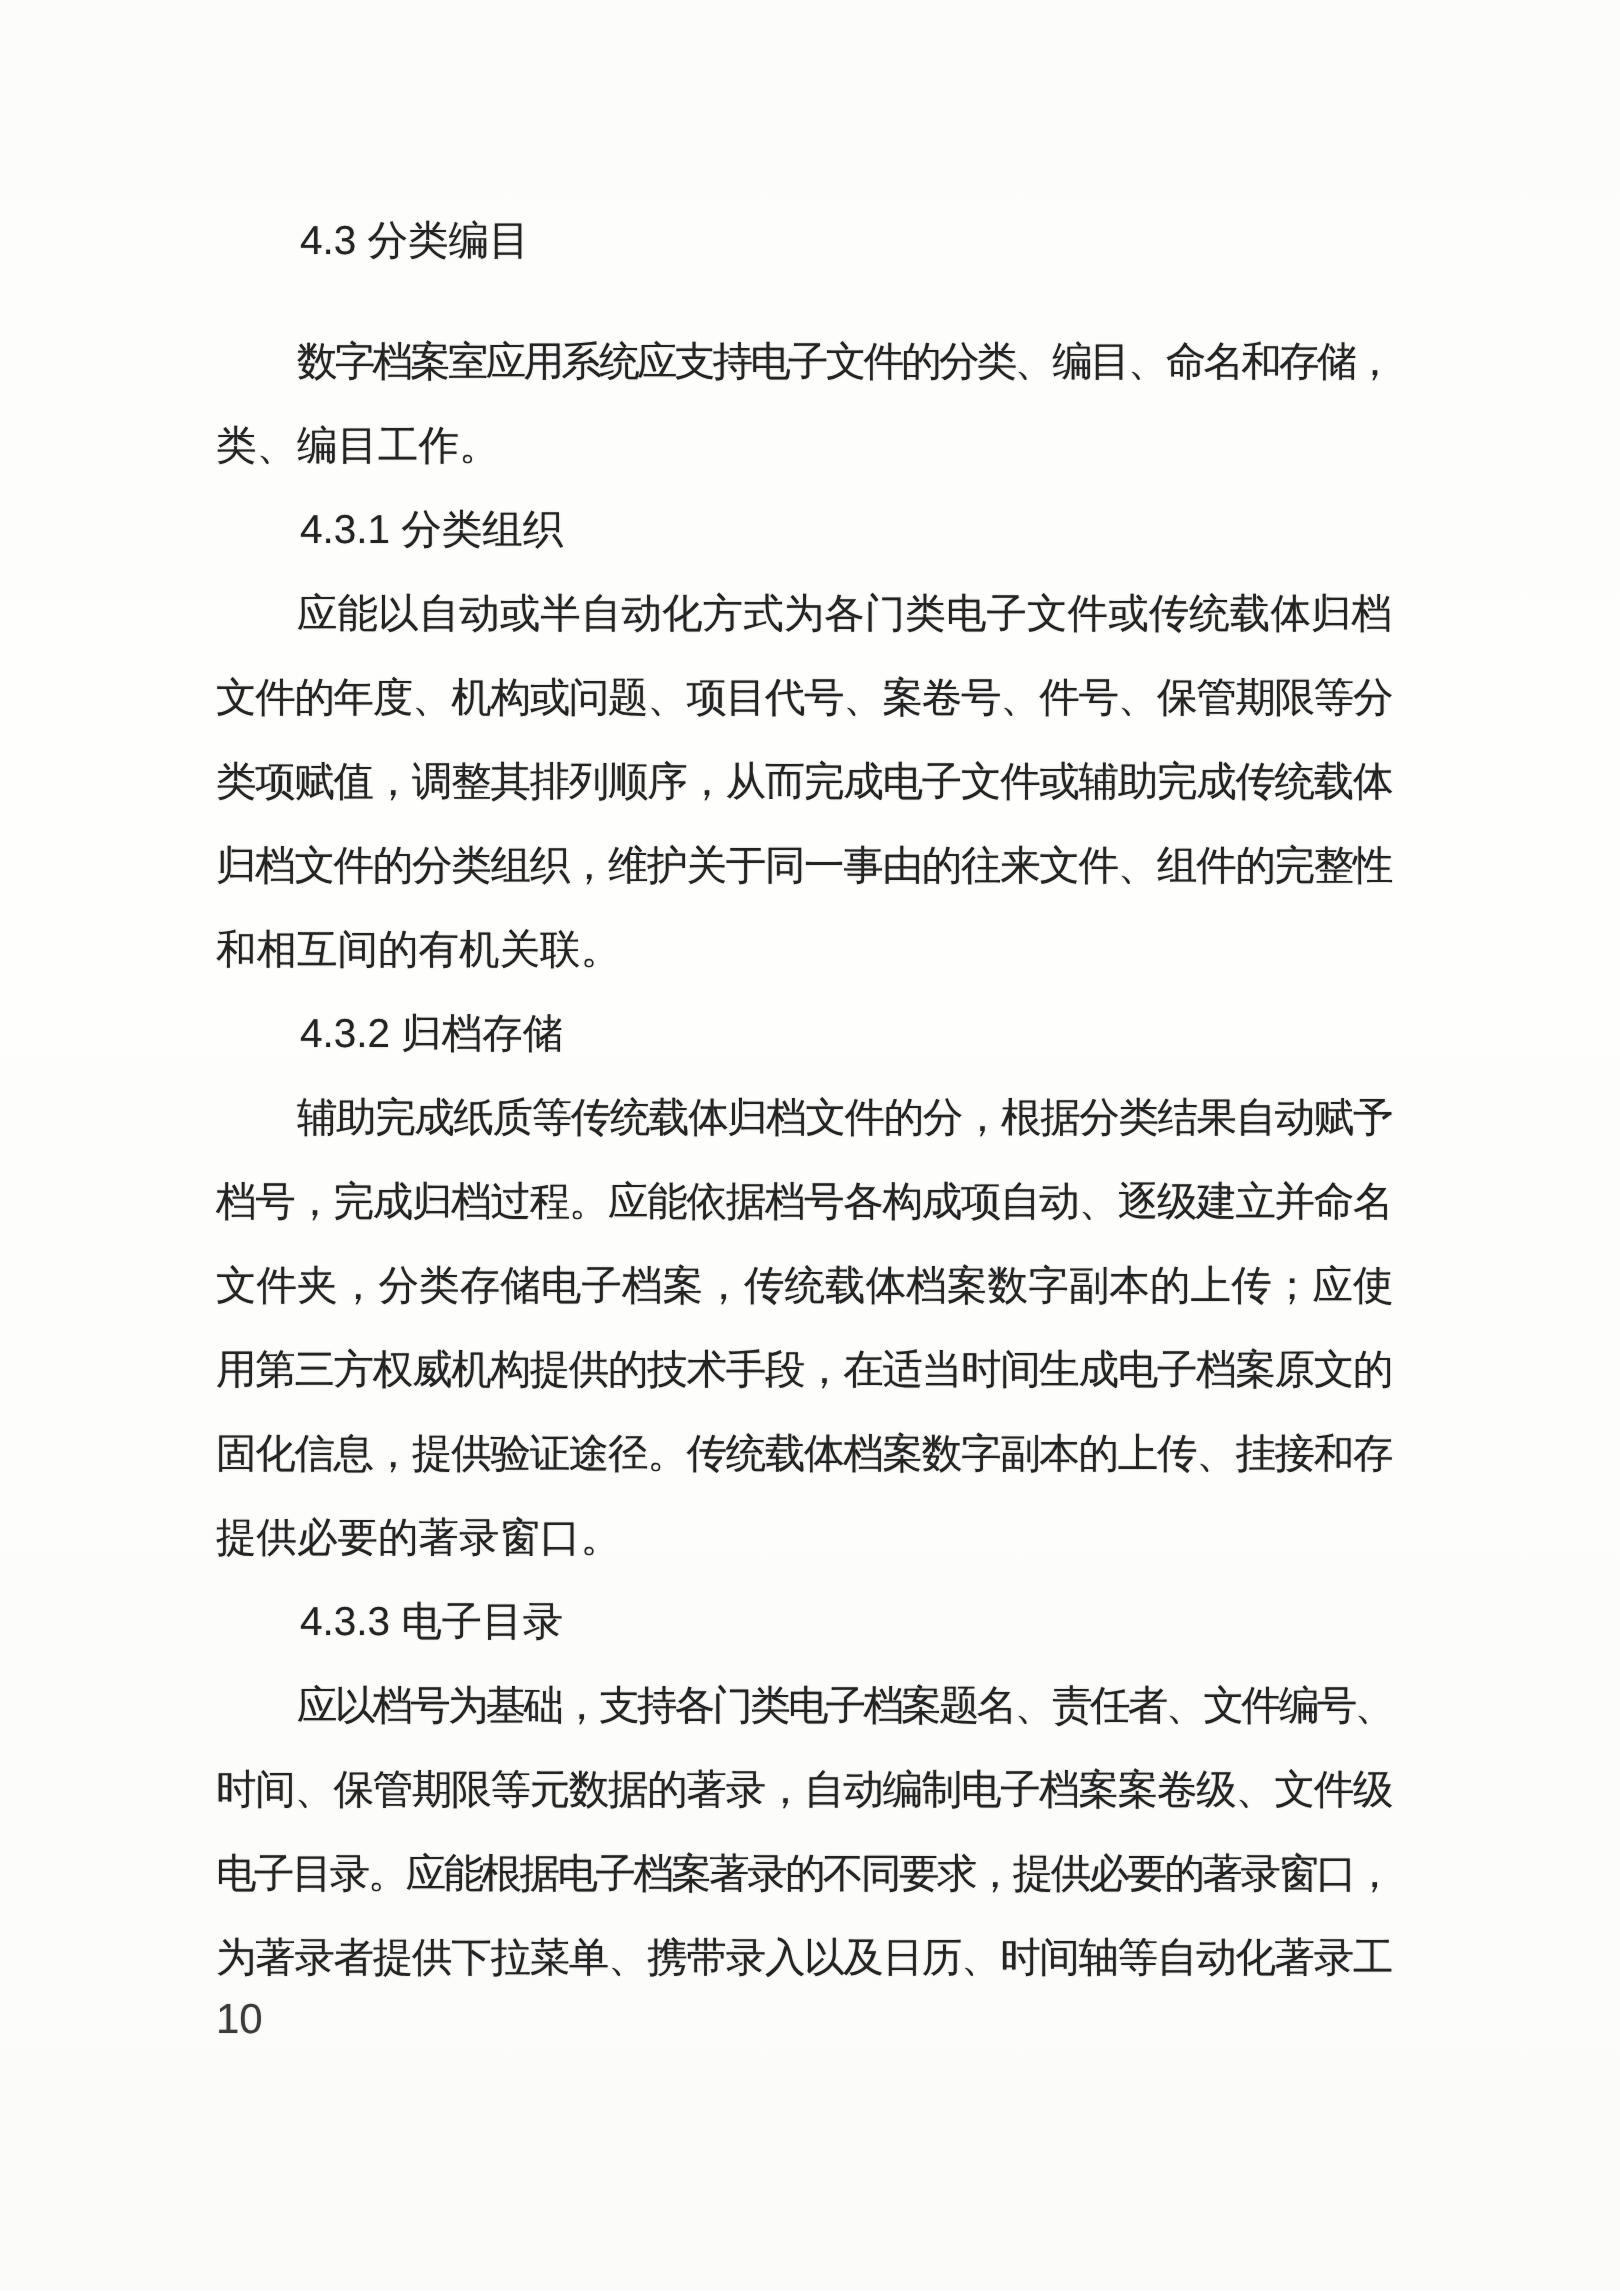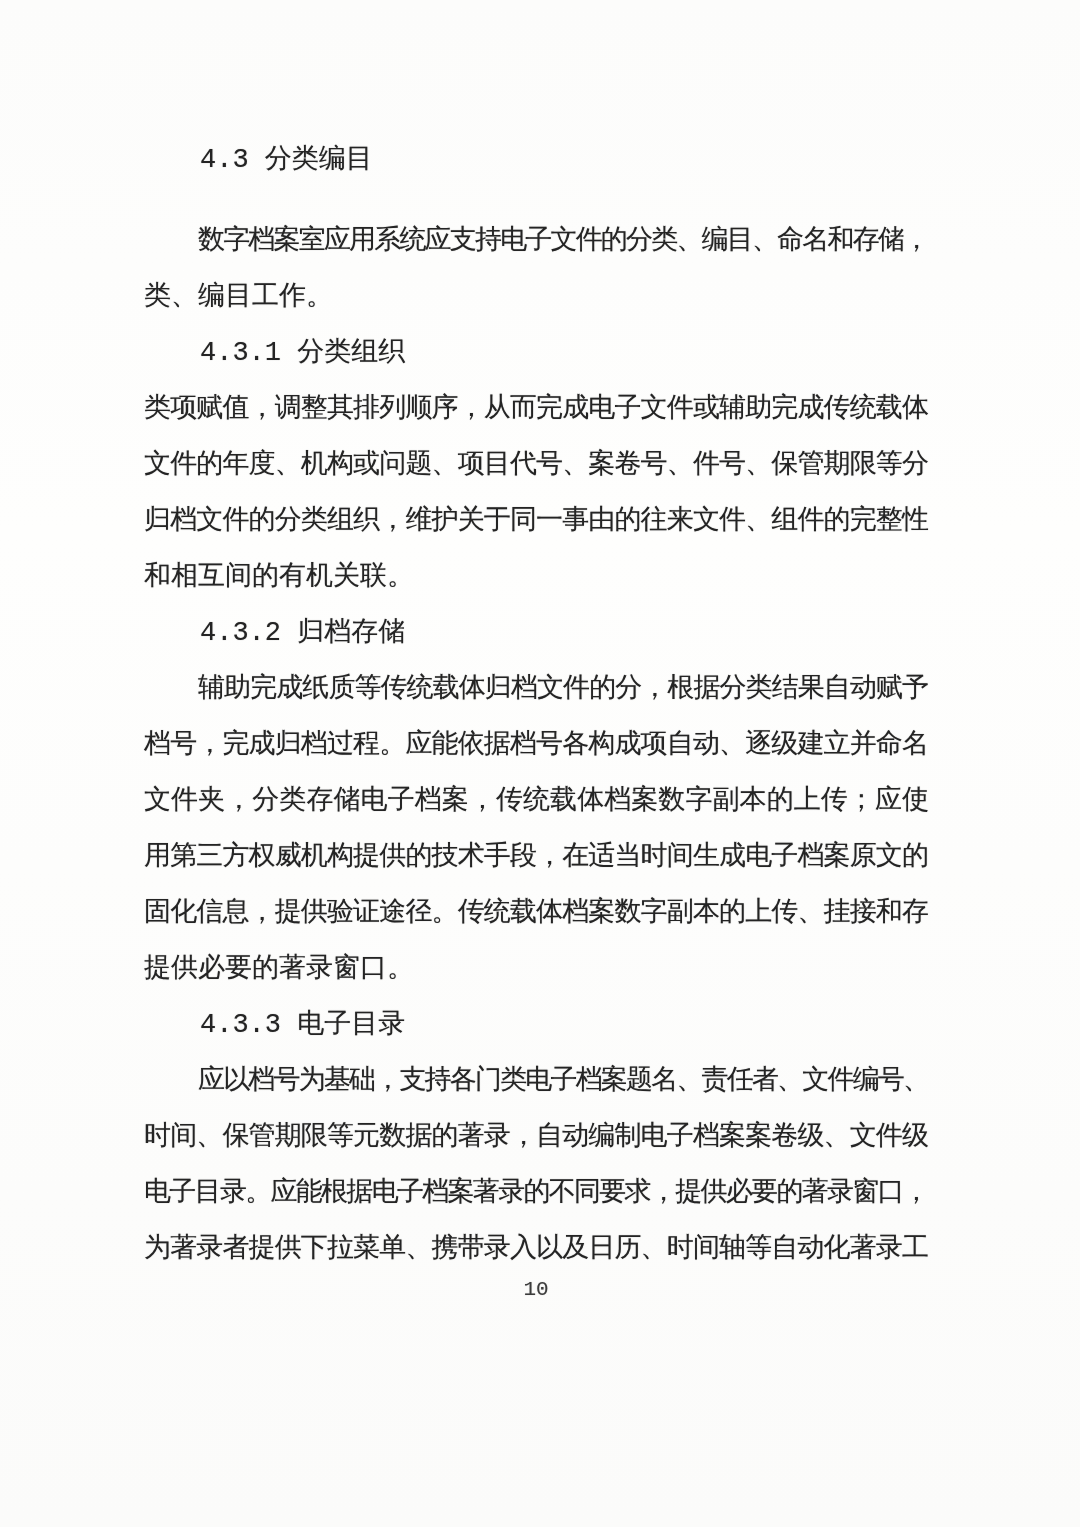--- a/index.html
+++ b/index.html
@@ -8,21 +8,21 @@
     padding: 0;
     background: #ffffff;
   }
   .page {
     position: relative;
     width: 1080px;
     height: 1527px;
     margin: 0 auto;
     background: linear-gradient(180deg, #fcfcfb 0%, #fefefd 35%, #fbfbfa 100%);
     overflow: hidden;
-    font-family: Liberation Mono, monospace;
+    font-family: Liberation Sans, sans-serif;
   }
   .content {
     position: absolute;
     left: 144px;
     top: 132px;
     width: 784px;
   }
   .line {
     font-size: 27px;
     line-height: 56px;
@@ -52,39 +52,40 @@
     text-indent: 56px;
     text-align-last: left;
   }
   
   .line.heading-major {
     margin-bottom: 25px;
   }
   .page-number {
     width: 784px;
     margin-top: 0px;
-    font-size: 21px;
+    font-size: 28px;
     line-height: 26px;
     color: #3c3c3c;
-    text-align: center;
+    text-align: left;
     text-shadow: 0 0 1px rgba(60,60,60,0.4);
   }
 </style>
 </head>
 <body>
 
 <div class="page">
   <main class="content" id="document-body">
 
     <div class="line heading-major">4.3 分类编目</div>
       <div class="line first" style="white-space: nowrap; letter-spacing: -1.99px;">数字档案室应用系统应支持电子文件的分类、编目、命名和存储，</div>
       <div class="line end">类、编目工作。</div>
       <div class="line heading">4.3.1 分类组织</div>
+      <div class="line first" style="">应能以自动或半自动化方式为各门类电子文件或传统载体归档</div>
+      <div class="line full" style="white-space: nowrap; letter-spacing: -1px;">文件的年度、机构或问题、项目代号、案卷号、件号、保管期限等分</div>
       <div class="line full" style="white-space: nowrap; letter-spacing: -1px;">类项赋值，调整其排列顺序，从而完成电子文件或辅助完成传统载体</div>
-      <div class="line full" style="white-space: nowrap; letter-spacing: -1px;">文件的年度、机构或问题、项目代号、案卷号、件号、保管期限等分</div>
       <div class="line full" style="white-space: nowrap; letter-spacing: -1px;">归档文件的分类组织，维护关于同一事由的往来文件、组件的完整性</div>
       <div class="line end">和相互间的有机关联。</div>
       <div class="line heading">4.3.2 归档存储</div>
       <div class="line first" style="white-space: nowrap; letter-spacing: -1.06px;">辅助完成纸质等传统载体归档文件的分，根据分类结果自动赋予</div>
       <div class="line full" style="white-space: nowrap; letter-spacing: -1px;">档号，完成归档过程。应能依据档号各构成项自动、逐级建立并命名</div>
       <div class="line full" style="white-space: nowrap; letter-spacing: -1px;">文件夹，分类存储电子档案，传统载体档案数字副本的上传；应使</div>
       <div class="line full" style="white-space: nowrap; letter-spacing: -1px;">用第三方权威机构提供的技术手段，在适当时间生成电子档案原文的</div>
       <div class="line full" style="white-space: nowrap; letter-spacing: -1px;">固化信息，提供验证途径。传统载体档案数字副本的上传、挂接和存</div>
       <div class="line end">提供必要的著录窗口。</div>
       <div class="line heading">4.3.3 电子目录</div>

